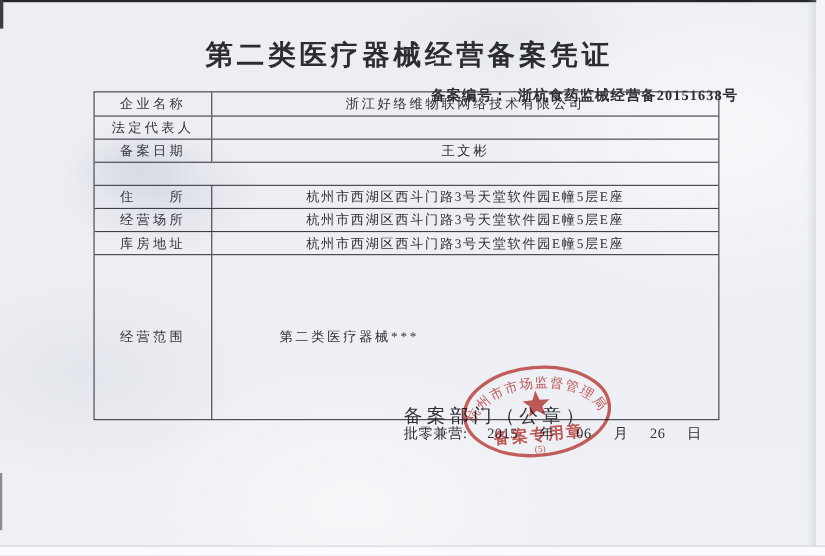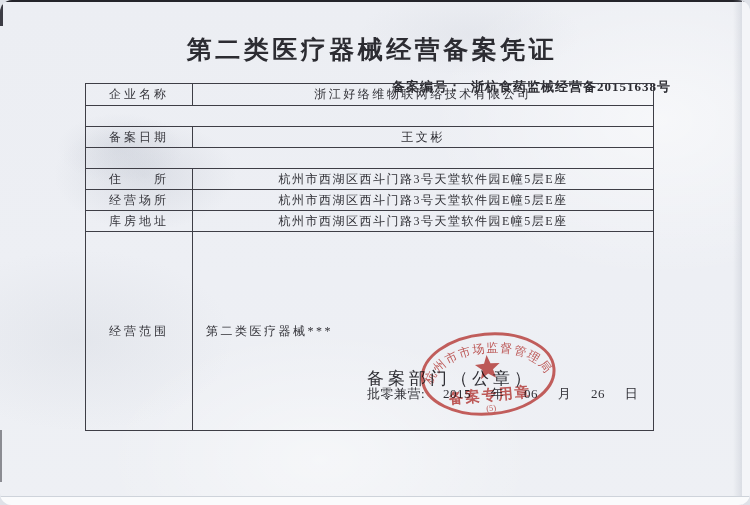--- a/index.html
+++ b/index.html
@@ -8,21 +8,20 @@
     font-family:"Liberation Serif","DejaVu Serif",serif;
     background:
       radial-gradient(ellipse 130px 80px at 145px 175px, rgba(148,156,172,.20), transparent 70%),
       radial-gradient(ellipse 90px 50px at 120px 148px, rgba(148,156,172,.16), transparent 70%),
       radial-gradient(ellipse 220px 130px at 80px 340px, rgba(158,166,180,.12), transparent 70%),
       radial-gradient(ellipse 160px 60px at 470px 34px, rgba(158,166,180,.10), transparent 70%),
       radial-gradient(ellipse 320px 220px at 660px 120px, rgba(255,255,255,.55), transparent 72%),
       radial-gradient(ellipse 300px 180px at 320px 460px, rgba(255,255,255,.45), transparent 72%),
       linear-gradient(180deg,#eceef3 0%,#edeff4 55%,#eef0f4 100%);
     color:#2f2f35;
-    border-radius:12px;
   }
   
   .edge-top{position:absolute;left:0;top:0;width:750px;height:2px;background:#24242a;}
   .edge-corner{position:absolute;left:0;top:0;width:3px;height:26px;background:#3c3c44;}
   .edge-left-low{position:absolute;left:0;top:430px;width:2px;height:52px;background:rgba(58,58,66,.55);}
   .edge-right{position:absolute;top:0;right:8px;width:9px;height:505px;
     background:linear-gradient(90deg,transparent,rgba(172,178,190,.30));}
   .edge-right-white{position:absolute;top:0;right:0;width:8px;height:505px;background:#f4f5f8;}
   .edge-bottom{position:absolute;left:0;top:496px;width:750px;height:9px;background:#fafbfc;border-top:1px solid #ced3da;}
 
@@ -30,28 +29,28 @@
     position:absolute;left:0;top:33px;width:744px;margin:0;
     text-align:center;font-size:25px;font-weight:bold;letter-spacing:3.5px;color:#2c2c32;
   }
   .filing-line{
     position:absolute;left:375px;top:62px;font-size:13px;font-weight:bold;
     letter-spacing:1px;color:#2c2c32;white-space:pre;
   }
   .filing-line .gap{display:inline-block;width:9px;}
 
   .cert-table{
-    position:absolute;left:85px;top:83px;width:569px;height:348px;
+    position:absolute;left:85px;top:83px;width:569px;height:299px;
     border:1px solid #3e3e46;box-sizing:border-box;display:flex;flex-direction:column;
   }
   .t-row{display:flex;flex:0 0 auto;}
   .t-row + .t-row{border-top:1px solid #3e3e46;}
   .t-row.r1{height:21px;}
   .t-row.rn{height:20px;}
-  .t-row.rbig{flex:1 1 auto;}
+  .t-row.rbig{flex:1 1 auto;gap:48px;}
   .cell{display:flex;align-items:center;font-size:12px;box-sizing:border-box;}
   .cell-label{width:107px;flex:0 0 107px;justify-content:center;border-right:1px solid #3e3e46;
     letter-spacing:3px;color:#36363c;white-space:pre;}
   .cell-value{flex:1 1 auto;justify-content:center;letter-spacing:1.5px;color:#2f2f35;}
   .cell-value.wide{letter-spacing:2.5px;}
   .cell-value.scope{justify-content:flex-start;padding-left:13px;letter-spacing:2.5px;}
 
   .footer-dept{
     position:absolute;left:367px;top:367px;font-size:17px;letter-spacing:4px;color:#2f2f35;
   }
@@ -88,20 +87,21 @@
   <div class="filing-line">
     <span>备案编号：</span><span class="gap"></span><span>浙杭食药监械经营备20151638号</span>
   </div>
 
   <div class="cert-table">
     <div class="t-row r1">
       <div class="cell cell-label">企业名称</div>
       <div class="cell cell-value wide">浙江好络维物联网络技术有限公司</div>
     </div>
     <div class="t-row rn">
+      <div class="cell cell-label">法定代表人</div>
     </div>
     <div class="t-row rn">
       <div class="cell cell-label">备案日期</div>
       <div class="cell cell-value wide">王文彬</div>
     </div>
     <div class="t-row rn">
     </div>
     <div class="t-row rn">
       <div class="cell cell-label">住　　所</div>
       <div class="cell cell-value">杭州市西湖区西斗门路3号天堂软件园E幢5层E座</div>

